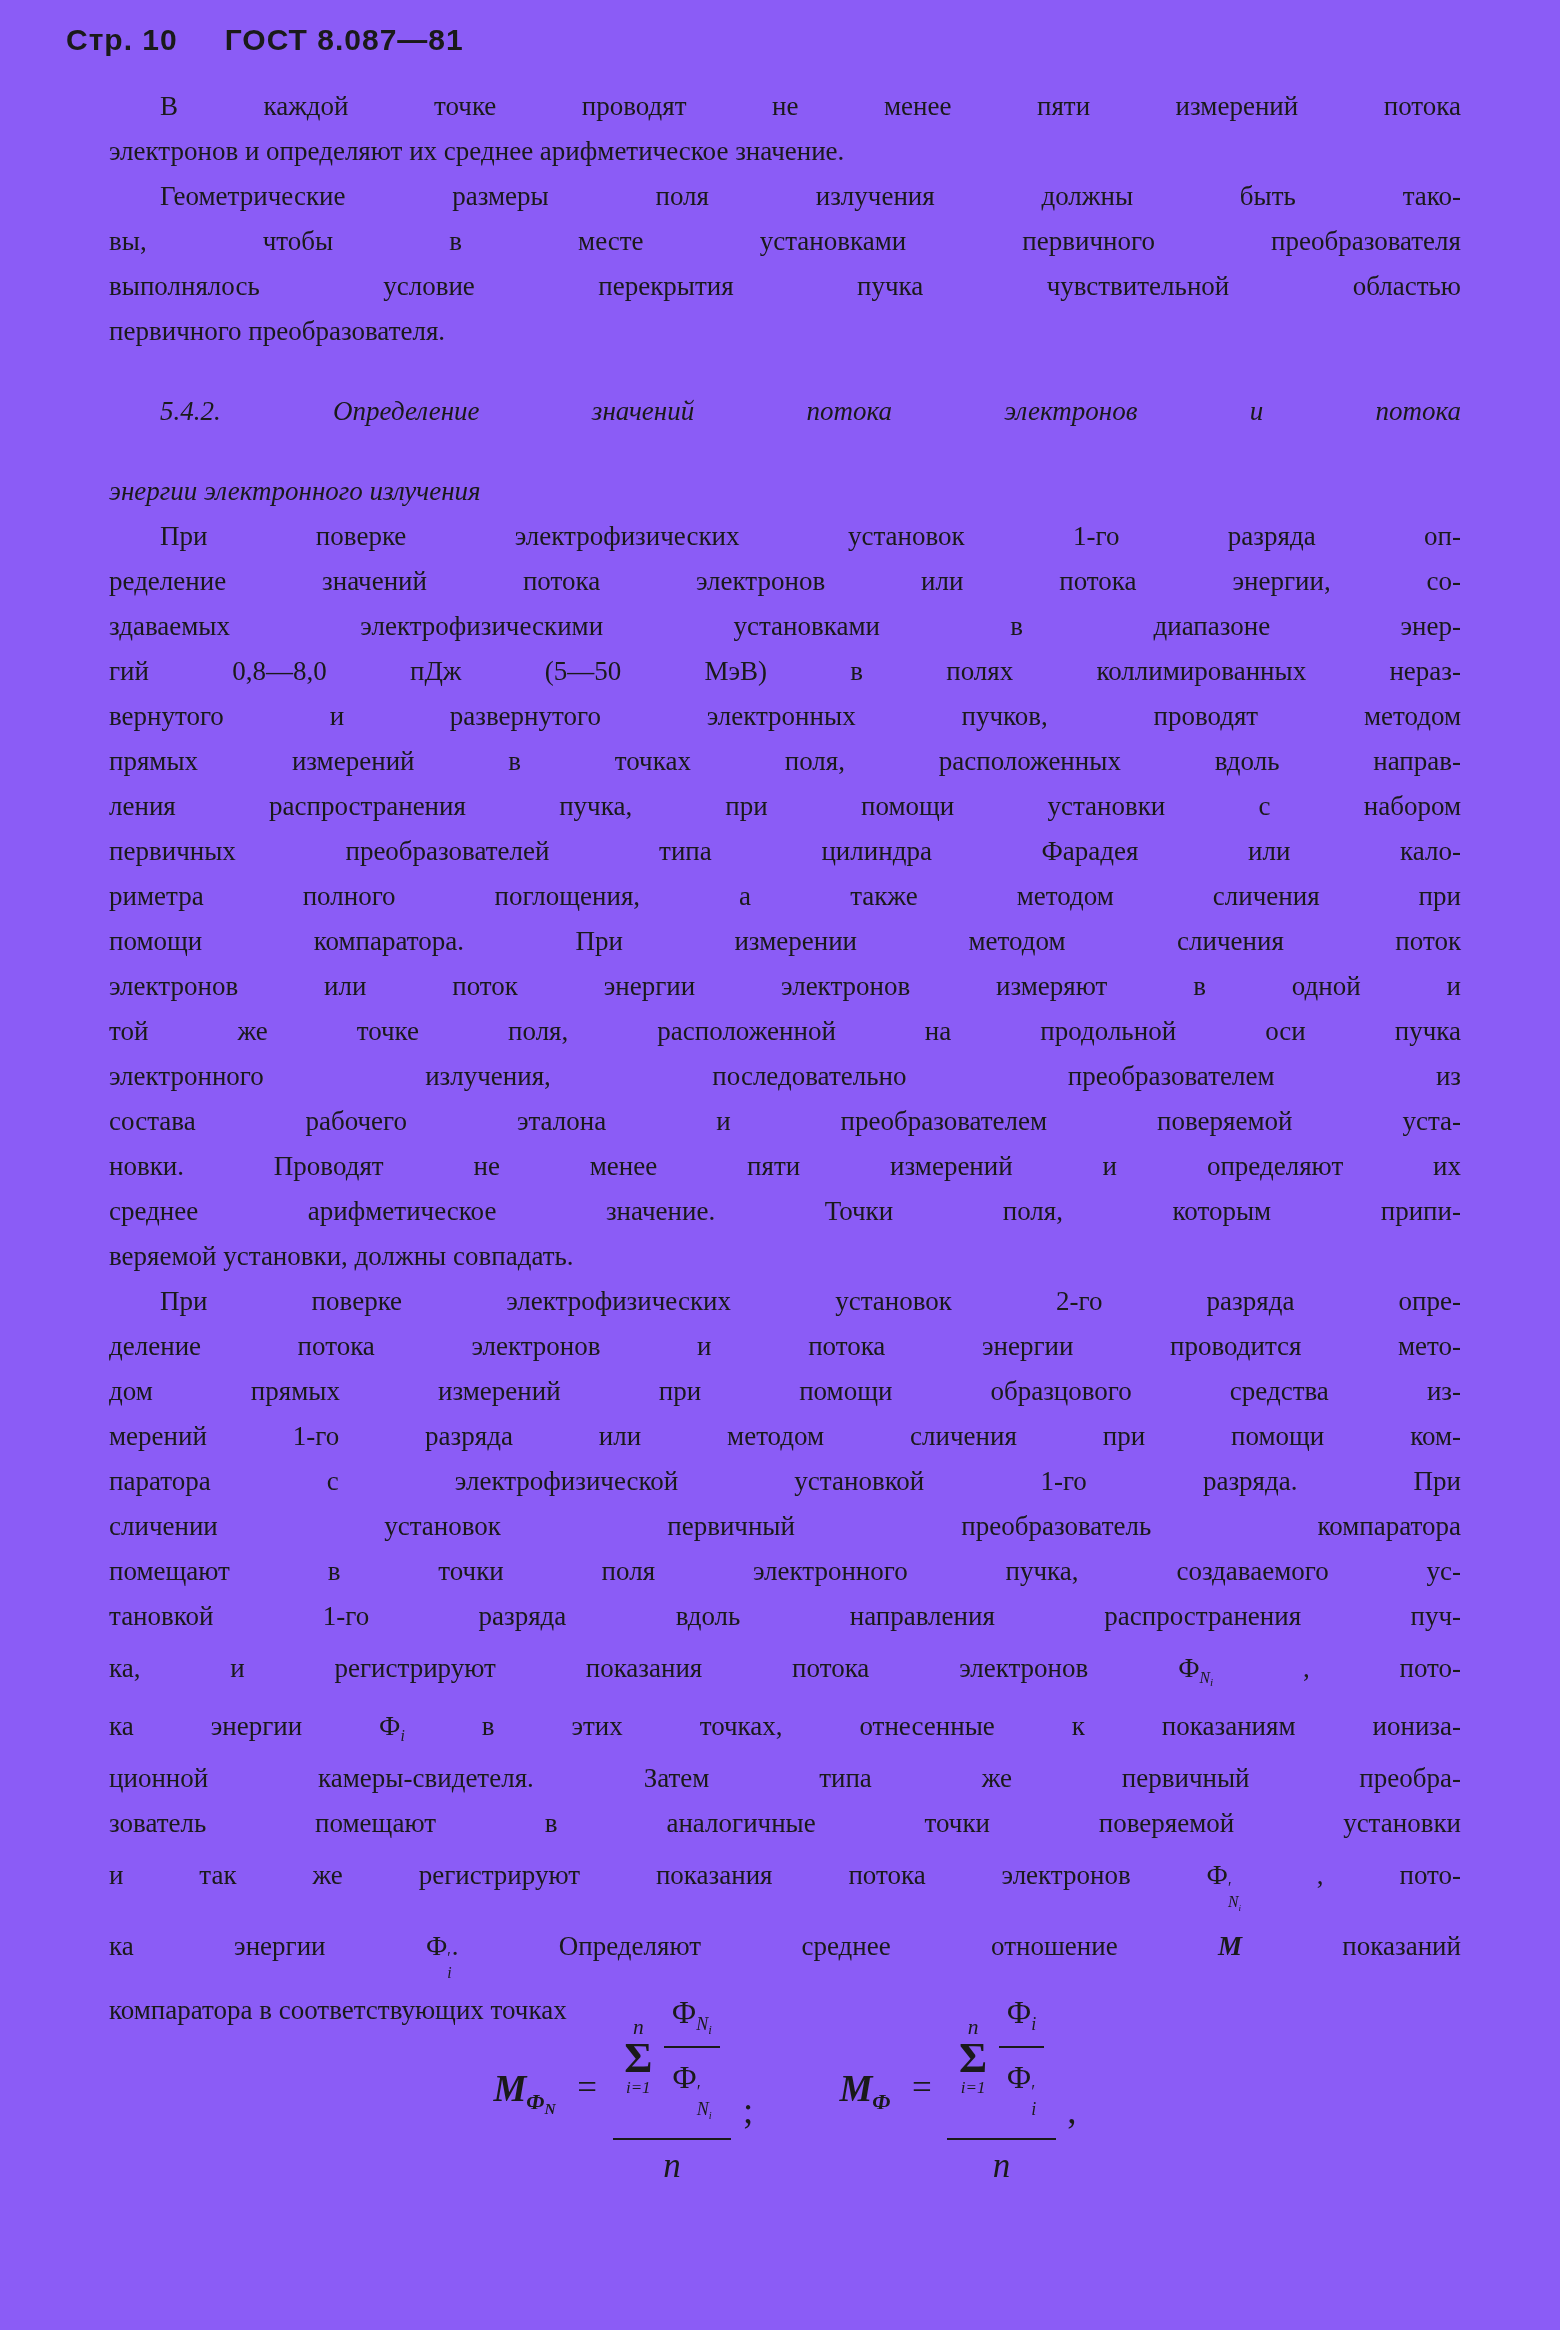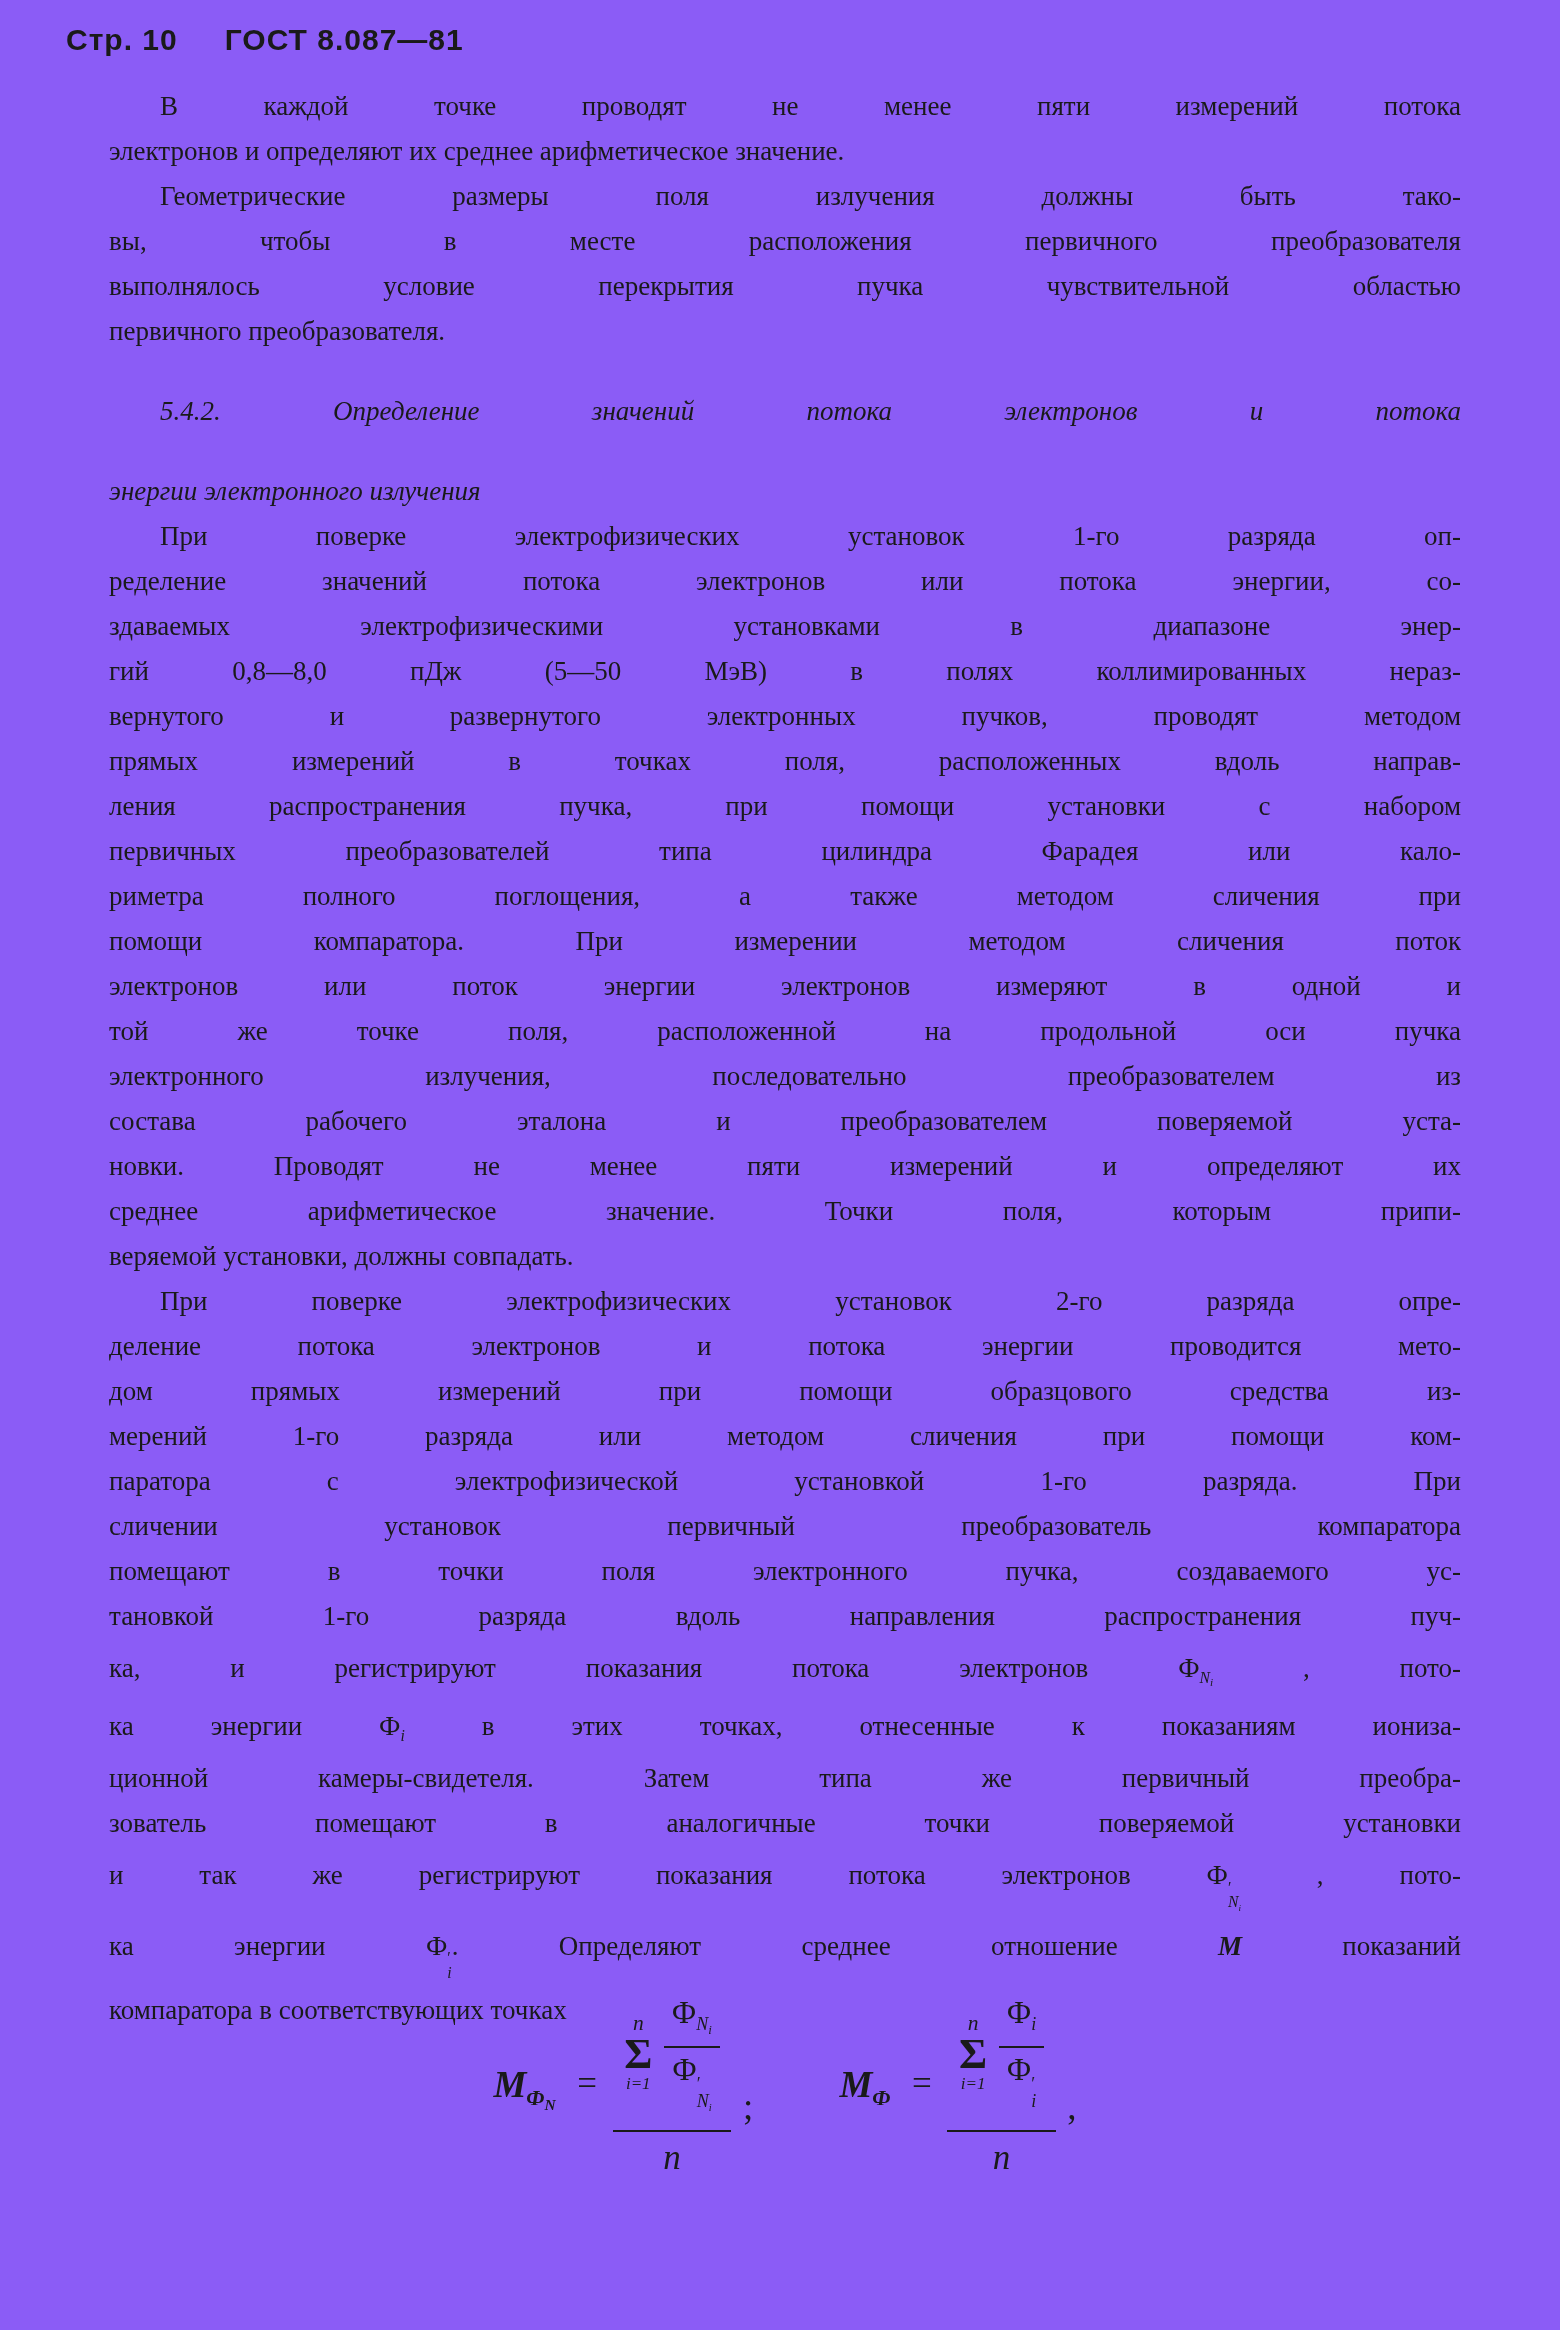--- a/index.html
+++ b/index.html
@@ -44,38 +44,38 @@
   .ofrac { display:inline-flex; flex-direction:column; align-items:center; }
   .onum {
     display:flex; align-items:center; gap:11.7px;
     padding:3.9px 11.7px 19.5px; border-bottom:2.9px solid #1a1a1a;
   }
   .oden { font-style:italic; padding-top:5.9px; font-size:35px; }
   .sum { display:inline-flex; flex-direction:column; align-items:center; line-height:1; }
   .sum .stop { font-size:21.5px; font-style:italic; }
   .sum .ssym { font-size:43px; line-height:0.95; font-weight:700; }
   .sum .sbot { font-size:17px; font-style:italic; white-space:nowrap;font-family:Liberation Serif, serif; }
-  .ifrac { display:inline-flex; flex-direction:column; align-items:center; font-size:31px; }
+  .ifrac { display:inline-flex; flex-direction:column; align-items:center; font-size:31px;gap:8px; }
   .ifrac .inum { border-bottom:2.4px solid #1a1a1a; padding:0 7.8px 15.6px; }
   .ifrac .iden { padding-top:3.9px; }
   .ftr { margin-left:11.7px; margin-top:45px; font-size:37px; }
 </style>
 </head>
 <body>
 
 <div class="page">
   <div class="hdr">
     <span>Стр. 10</span>
     <span>ГОСТ 8.087—81</span>
   </div>
   <div class="tbody" id="text-body">
       <div class="line ind">В каждой точке проводят не менее пяти измерений потока</div>
       <div class="line end">электронов и определяют их среднее арифметическое значение.</div>
       <div class="line ind">Геометрические размеры поля излучения должны быть тако-</div>
-      <div class="line">вы, чтобы в месте расположения первичного преобразователя</div>
+      <div class="line">вы, чтобы в месте установками первичного преобразователя</div>
       <div class="line">выполнялось условие перекрытия пучка чувствительной областью</div>
       <div class="line end">первичного преобразователя.</div>
       <div class="line ind it">5.4.2. Определение значений потока электронов и потока</div>
       <div class="line end it">энергии электронного излучения</div>
       <div class="line ind">При поверке электрофизических установок 1-го разряда оп-</div>
       <div class="line">ределение значений потока электронов или потока энергии, со-</div>
       <div class="line">здаваемых электрофизическими установками в диапазоне энер-</div>
       <div class="line">гий 0,8—8,0 пДж (5—50 МэВ) в полях коллимированных нераз-</div>
       <div class="line">вернутого и развернутого электронных пучков, проводят методом</div>
       <div class="line">прямых измерений в точках поля, расположенных вдоль направ-</div>

